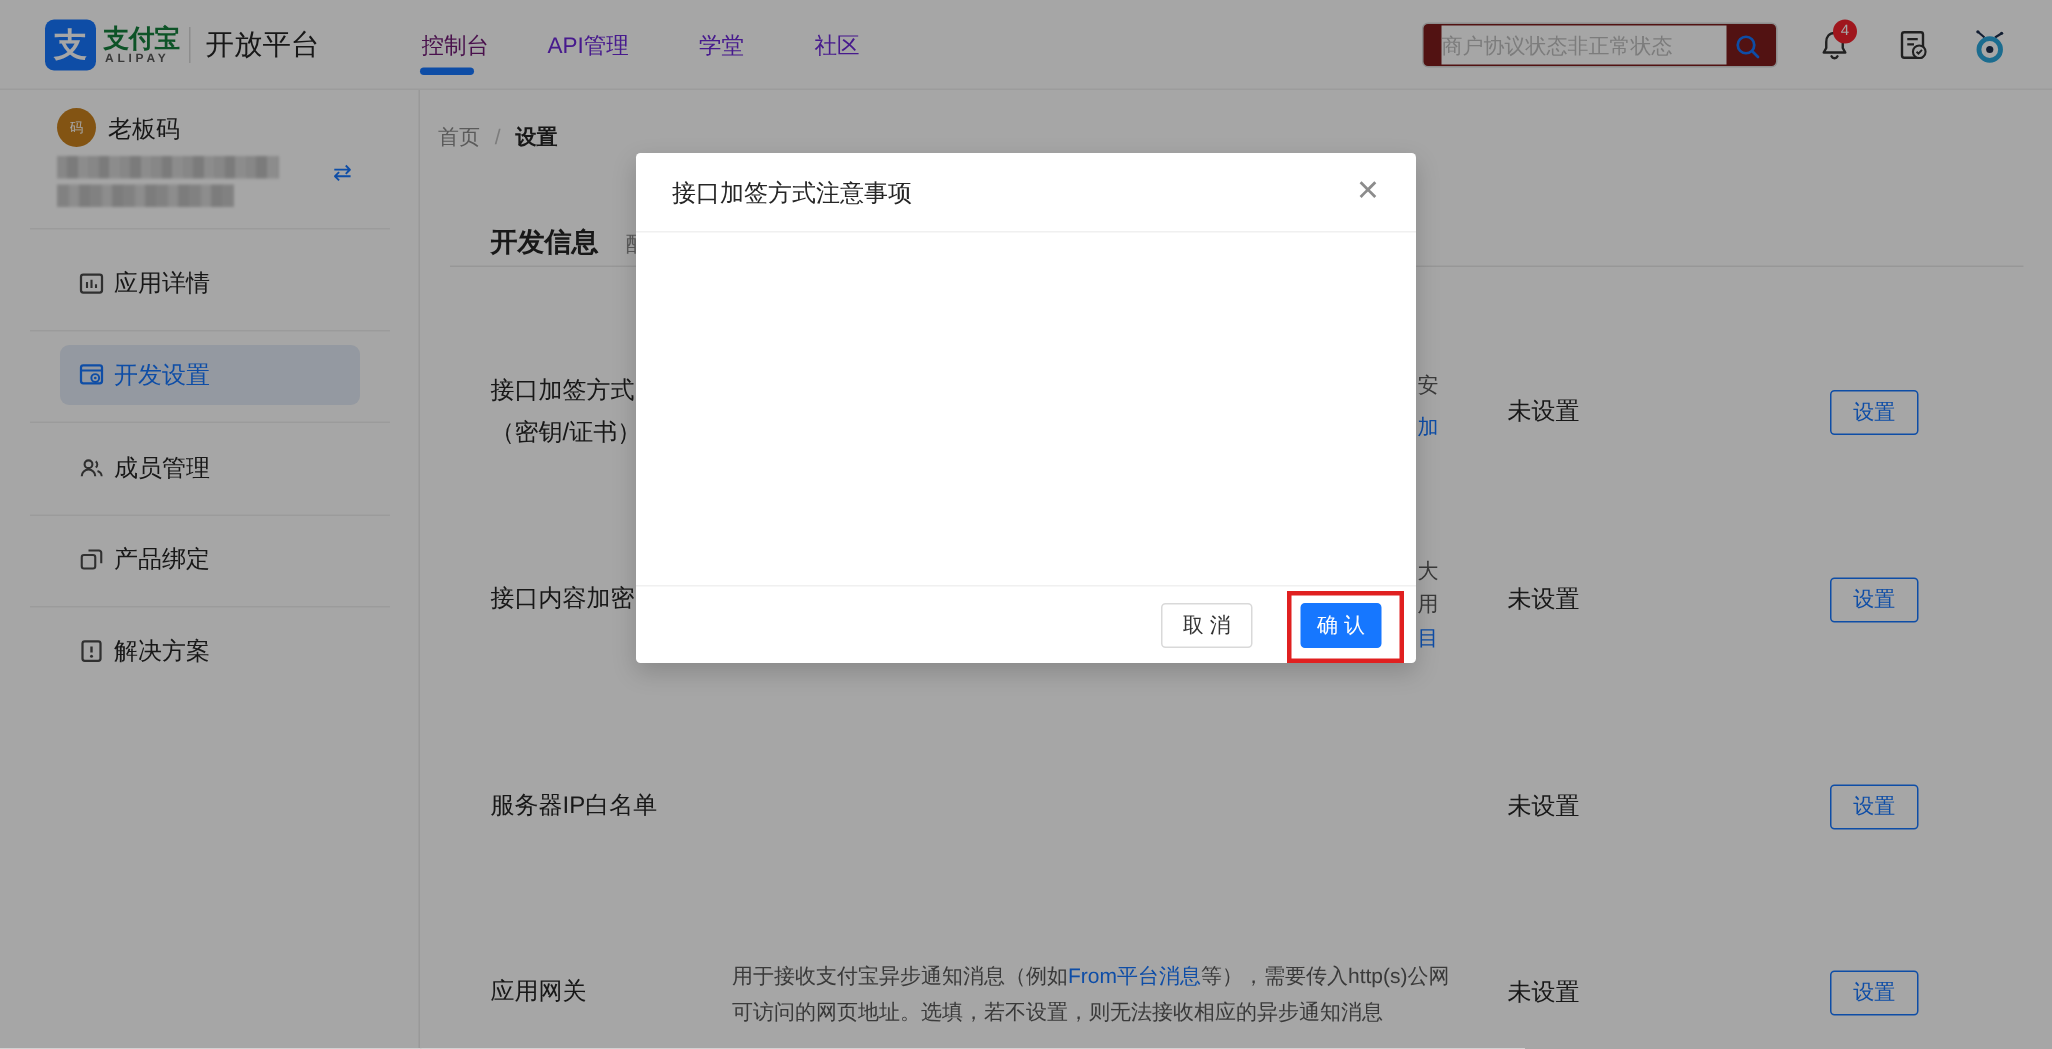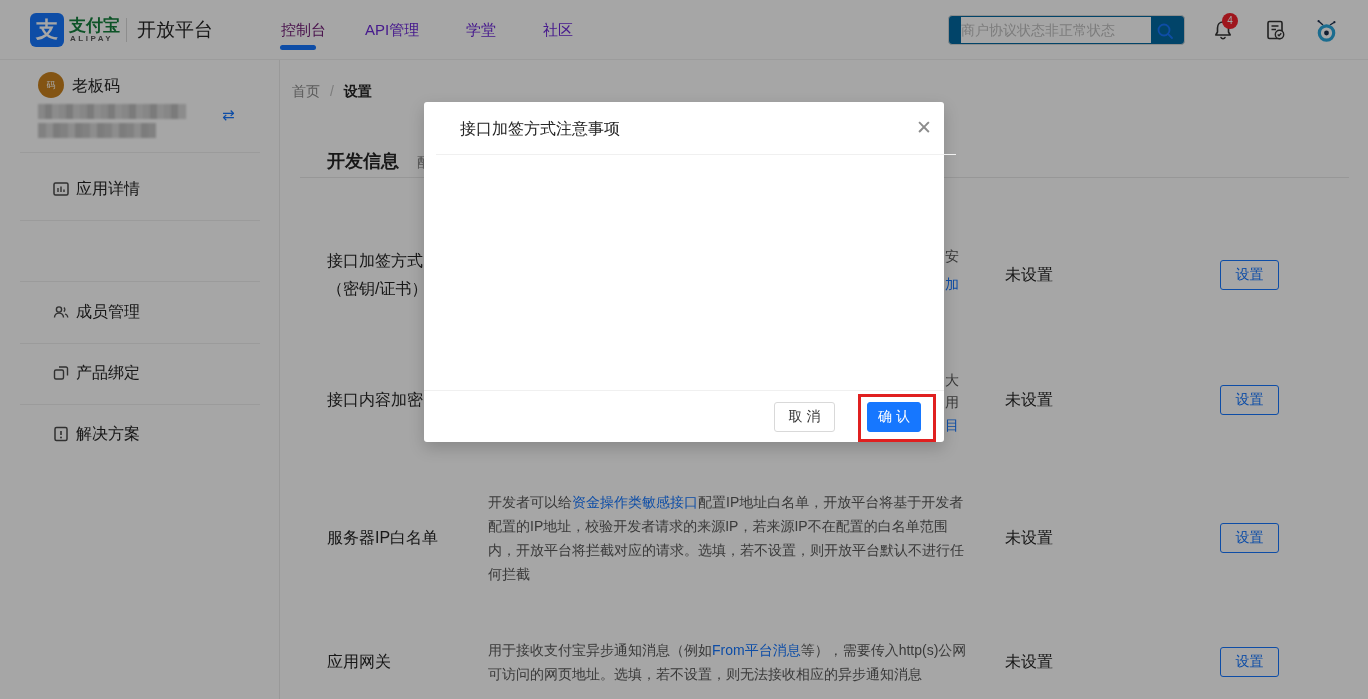--- a/index.html
+++ b/index.html
@@ -10,21 +10,21 @@
   
   .navbar { position:absolute; top:0; left:0; width:1368px; height:60px; background:#fff; border-bottom:1px solid #f0f0f0; z-index:5; }
   .logo-sq { position:absolute; left:30px; top:13px; width:34px; height:34px; background:#1677ff; border-radius:6px; color:#fff; font-size:22px; font-weight:bold; text-align:center; line-height:34px; }
   .brand-name { position:absolute; left:69px; top:14px; font-size:17px; font-weight:700; color:#15803d; }
   .brand-sub { position:absolute; left:70px; top:34px; font-size:8px; letter-spacing:2.5px; color:#595959; font-weight:600; }
   .brand-divider { position:absolute; left:126px; top:18px; width:1px; height:24px; background:#d9d9d9; }
   .platform-title { position:absolute; left:137px; top:17px; font-size:19px; color:#262626; }
   .nav-tab { position:absolute; top:21px; font-size:15px; color:#6d28d9; cursor:pointer; }
   .nav-tab.active { color:#701a75; }
   .nav-underline { position:absolute; left:280px; top:45px; width:36px; height:5px; border-radius:3px; background:#1677ff; }
-  .searchbox { position:absolute; left:948px; top:15px; width:237px; height:30px; border:1px solid #d9d9d9; border-radius:4px; background:#0369a1; }
+  .searchbox { position:absolute; left:948px; top:15px; width:237px; height:30px; border:1px solid #d9d9d9; border-radius:4px; background:#7f1d1d; }
   .searchbox input { position:absolute; left:12px; top:1px; width:190px; height:26px; border:0; outline:0; font-size:14px; color:#333; font-family:inherit; }
   .searchbox input::placeholder { color:#bfbfbf; }
   .search-ic { position:absolute; right:10px; top:6px; }
   .nav-ic { position:absolute; top:19px; }
   .badge { position:absolute; left:1222px; top:13px; min-width:16px; height:16px; border-radius:8px; background:#f5222d; color:#fff; font-size:10px; line-height:16px; text-align:center; padding:0 2px; }
 
   
   .sidebar { position:absolute; top:60px; left:0; width:280px; height:639px; background:#fff; border-right:1px solid #ececec; z-index:4; }
   .app-avatar { position:absolute; left:38px; top:12px; width:26px; height:26px; border-radius:50%; background:#c9821e; color:#fff; font-size:9px; text-align:center; line-height:26px; overflow:hidden; }
   .app-name { position:absolute; left:72px; top:16px; font-size:16px; color:#262626; }
@@ -54,21 +54,21 @@
   .row-desc { position:absolute; left:188px; width:479px; top:50%; transform:translateY(-50%); font-size:14px; color:#595959; line-height:24px; }
   .row-status { position:absolute; left:705px; top:50%; transform:translateY(-50%); font-size:16px; color:#262626; }
   .set-btn { position:absolute; left:920px; top:50%; transform:translateY(-50%); width:59px; height:30px; background:#fff; border:1px solid #1677ff; border-radius:3px; color:#1677ff; font-size:14px; font-family:inherit; cursor:pointer; }
   .frag { position:absolute; font-size:14px; color:#595959; line-height:16px; }
   .frag.blue { color:#1677ff; }
   .inline-link { color:#1677ff; cursor:pointer; }
 
   
   .mask { position:absolute; inset:0; background:rgba(0,0,0,0.35); z-index:50; }
   .modal { position:absolute; left:424px; top:102px; width:520px; height:340px; background:#fff; border-radius:3px; z-index:60; box-shadow:0 6px 16px rgba(0,0,0,.18); }
-  .modal-header { position:absolute; top:0; left:0; width:100%; height:53px; border-bottom:1px solid #f0f0f0;margin-left:12px; }
+  .modal-header { position:absolute; top:0; left:0; width:100%; height:53px; border-bottom:1px solid #f0f0f0; }
   .modal-title { position:absolute; left:24px; top:17px; font-size:16px; font-weight:500; color:#262626; }
   .modal-close { position:absolute; right:20px; top:14px; width:24px; height:24px; font-size:19px; line-height:24px; text-align:center; color:#8c8c8c; cursor:pointer; }
   .modal-body { position:absolute; top:53px; left:0; width:100%; padding:17px 24px 0 24px; font-size:14px; color:#333; line-height:28px; }
   .modal-body p { margin-bottom:7px; }
   .modal-footer { position:absolute; bottom:0; left:0; width:100%; height:52px; border-top:1px solid #f0f0f0; }
   .btn-cancel { position:absolute; left:350px; top:11px; width:61px; height:30px; background:#fff; border:1px solid #d9d9d9; border-radius:3px; color:#333; font-size:14px; font-family:inherit; cursor:pointer; }
   .btn-confirm { position:absolute; left:443px; top:11px; width:54px; height:30px; background:#1677ff; border:1px solid #1677ff; border-radius:3px; color:#fff; font-size:14px; font-family:inherit; cursor:pointer; }
   .annotation-box { position:absolute; left:434px; top:292px; width:78px; height:48px; border:3px solid #e02020; z-index:61; pointer-events:none; }
 
   svg { display:block; }
@@ -145,20 +145,31 @@
             <rect x="2" y="3" width="14" height="12" rx="1.5" fill="none" stroke="#4b4b4b" stroke-width="1.5"></rect>
             <line x1="6" y1="8" x2="6" y2="12" stroke="#4b4b4b" stroke-width="1.4"></line>
             <line x1="9" y1="6.5" x2="9" y2="12" stroke="#4b4b4b" stroke-width="1.4"></line>
             <line x1="12" y1="9.5" x2="12" y2="12" stroke="#4b4b4b" stroke-width="1.4"></line>
           </svg>
       </span>
       <span class="mi-label">应用详情</span>
     </div>
     <div class="side-divider" style="top:160px"></div>
 
+    <div class="menu-item active" style="top:170px">
+      <span class="mi-icon">
+        <svg width="18" height="18" viewBox="0 0 18 18">
+            <rect x="2" y="2.5" width="14" height="12" rx="1.5" fill="none" stroke="#1677ff" stroke-width="1.5"></rect>
+            <line x1="2" y1="6" x2="16" y2="6" stroke="#1677ff" stroke-width="1.4"></line>
+            <circle cx="11.5" cy="11" r="2.6" fill="none" stroke="#1677ff" stroke-width="1.3"></circle>
+            <circle cx="11.5" cy="11" r="0.9" fill="#1677ff"></circle>
+          </svg>
+      </span>
+      <span class="mi-label">开发设置</span>
+    </div>
     <div class="side-divider" style="top:221px"></div>
 
     <div class="menu-item" style="top:232px">
       <span class="mi-icon">
         <svg width="18" height="18" viewBox="0 0 18 18">
             <circle cx="7" cy="6.5" r="2.6" fill="none" stroke="#4b4b4b" stroke-width="1.4"></circle>
             <path d="M2.5 14.5 a4.5 4.5 0 0 1 9 0" fill="none" stroke="#4b4b4b" stroke-width="1.4"></path>
             <path d="M11.8 4.6 a2.4 2.4 0 0 1 0 4" fill="none" stroke="#4b4b4b" stroke-width="1.3"></path>
             <path d="M13 11 a4 4 0 0 1 2.8 3.5" fill="none" stroke="#4b4b4b" stroke-width="1.3"></path>
           </svg>
@@ -221,23 +232,20 @@
       <span class="frag" style="left:645px;top:59px">用</span>
       <span class="frag blue" style="left:645px;top:82px">目</span>
       <div class="row-status">未设置</div>
       <button class="set-btn">设置</button>
     </div>
 
     <div class="row" style="top:410px;height:135px">
       <div class="row-label">
         <div>服务器IP白名单</div>
       </div>
-      <div class="row-desc">
-        <span>开发者可以给</span><span class="inline-link">资金操作类敏感接口</span><span>配置IP地址白名单，开放平台将基于开发者配置的IP地址，校验开发者请求的来源IP，若来源IP不在配置的白名单范围内，开放平台将拦截对应的请求。选填，若不设置，则开放平台默认不进行任何拦截</span>
-      </div>
       <div class="row-status">未设置</div>
       <button class="set-btn">设置</button>
     </div>
 
     <div class="row" style="top:565px;height:74px">
       <div class="row-label">
         <div>应用网关</div>
       </div>
       <div class="row-desc">
         <span>用于接收支付宝异步通知消息（例如</span><span class="inline-link">From平台消息</span><span>等），需要传入http(s)公网可访问的网页地址。选填，若不设置，则无法接收相应的异步通知消息</span>

